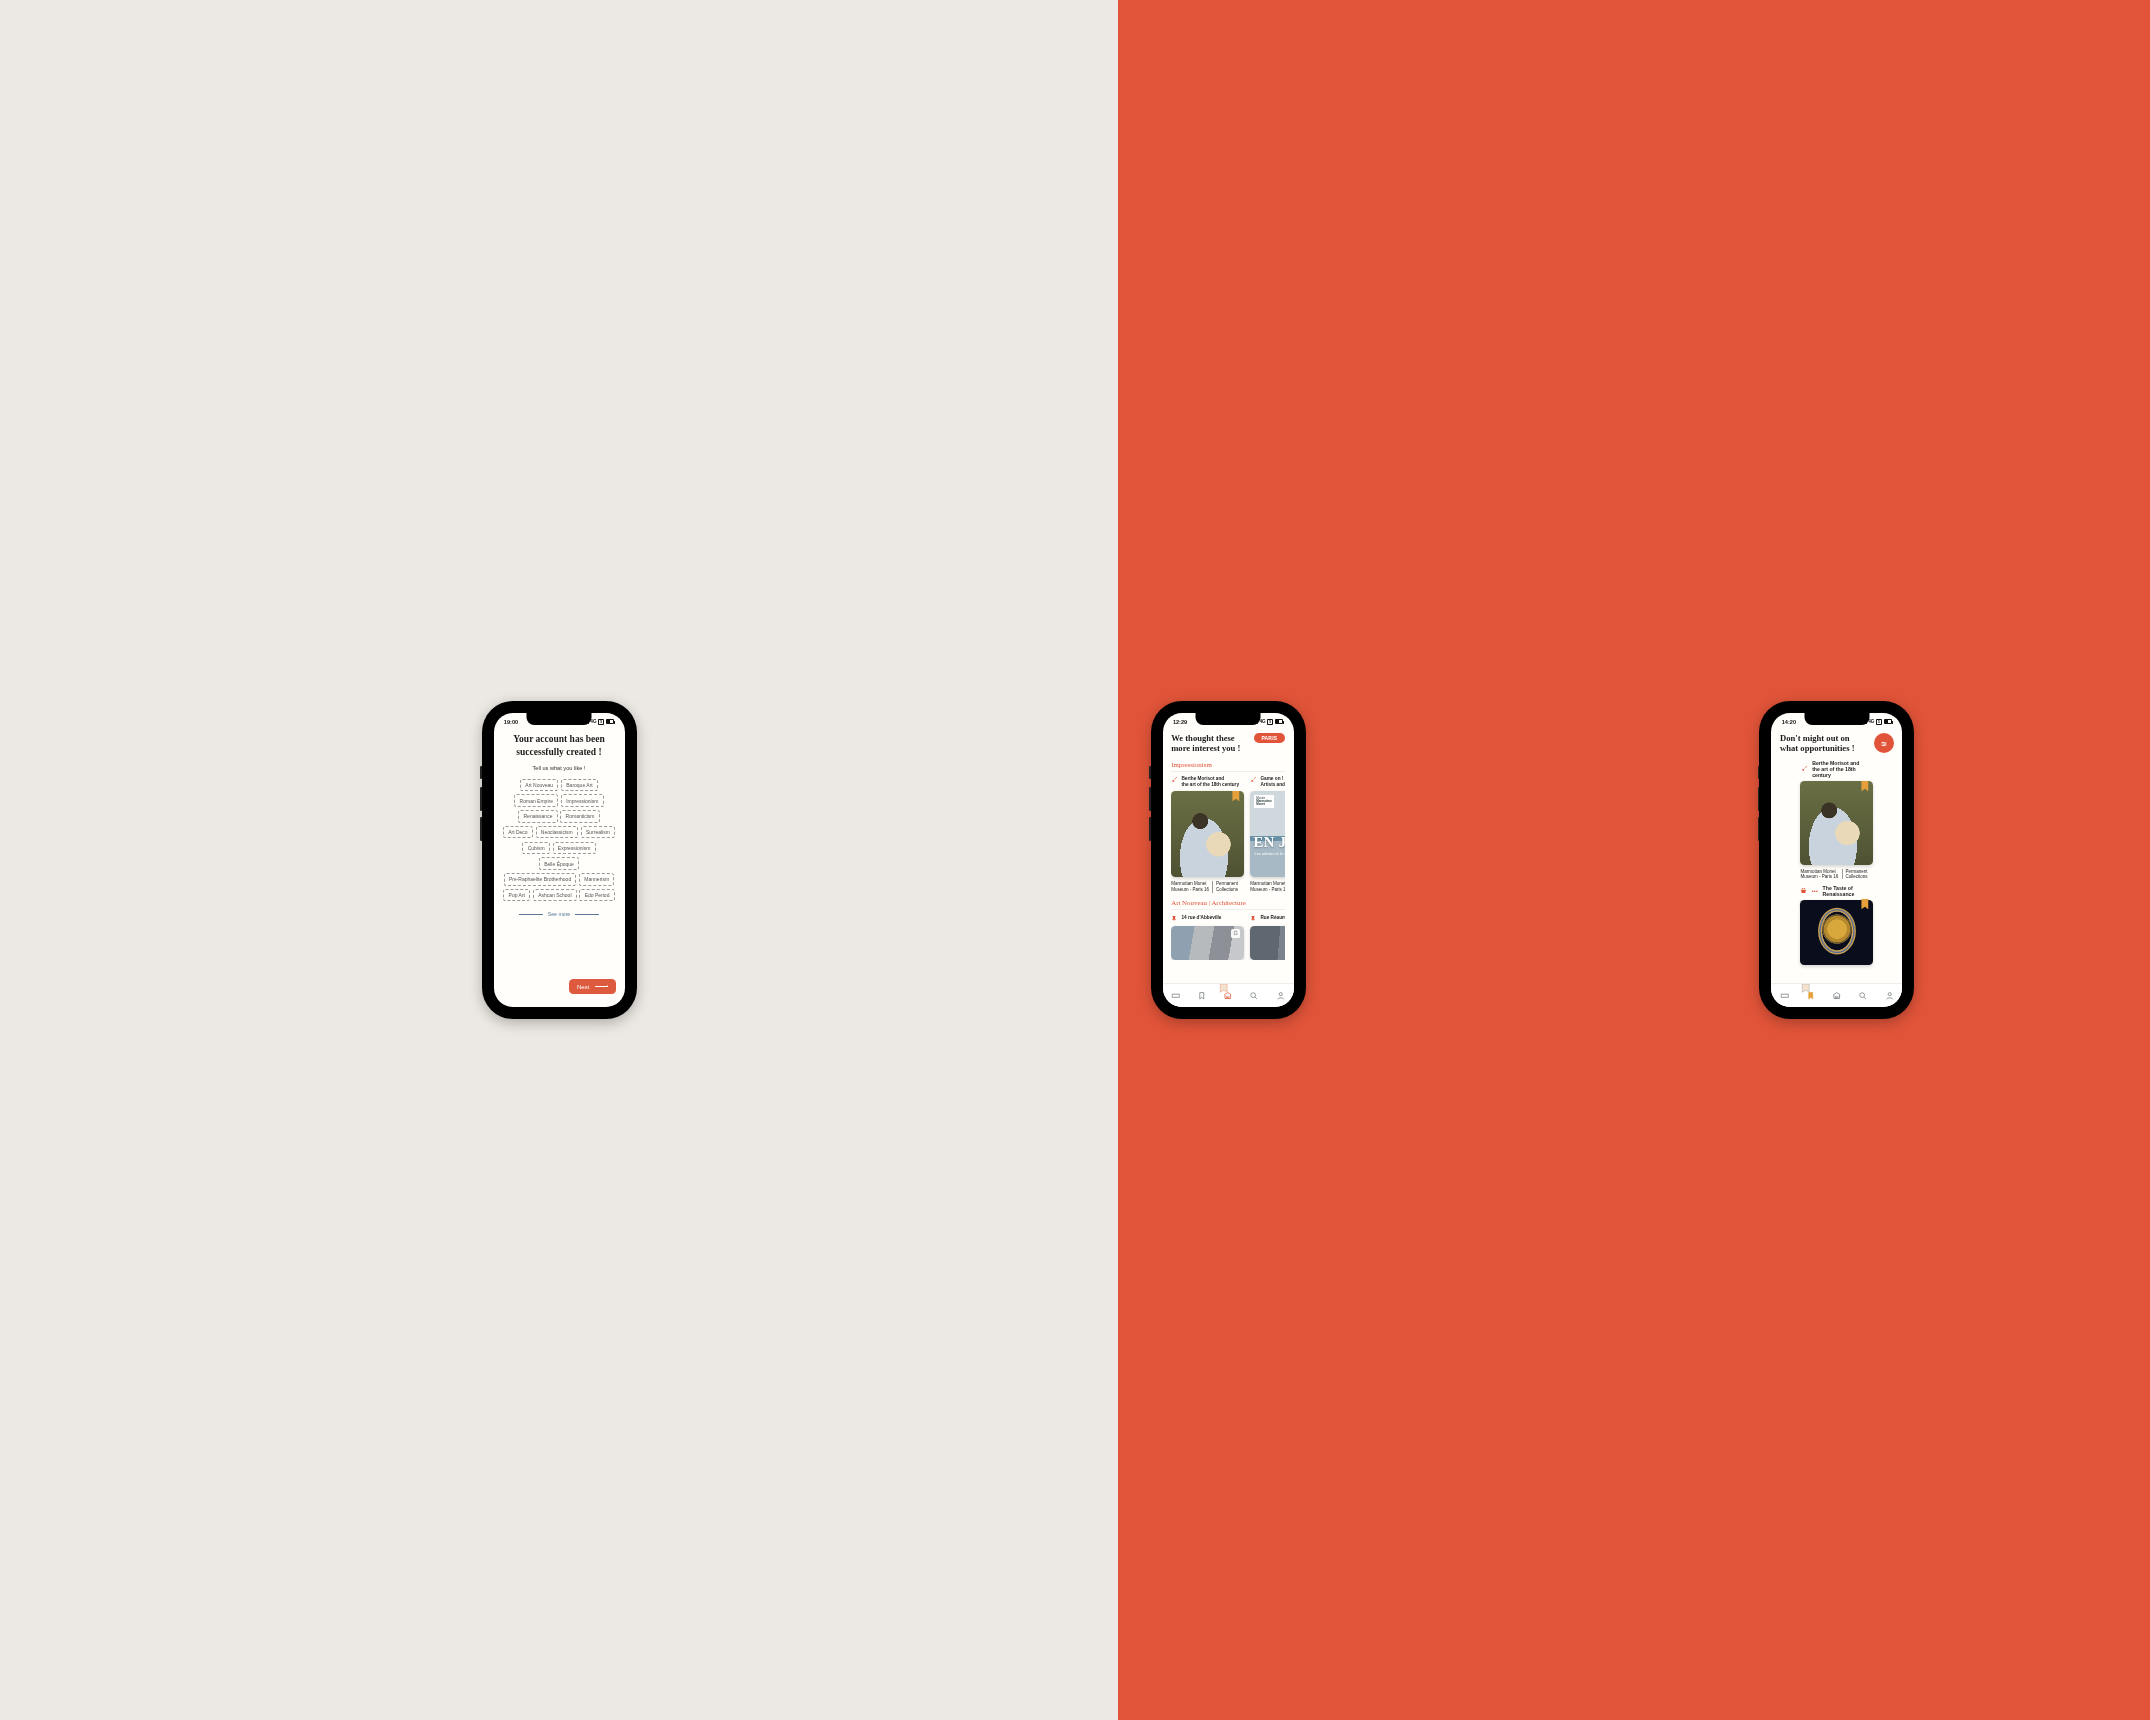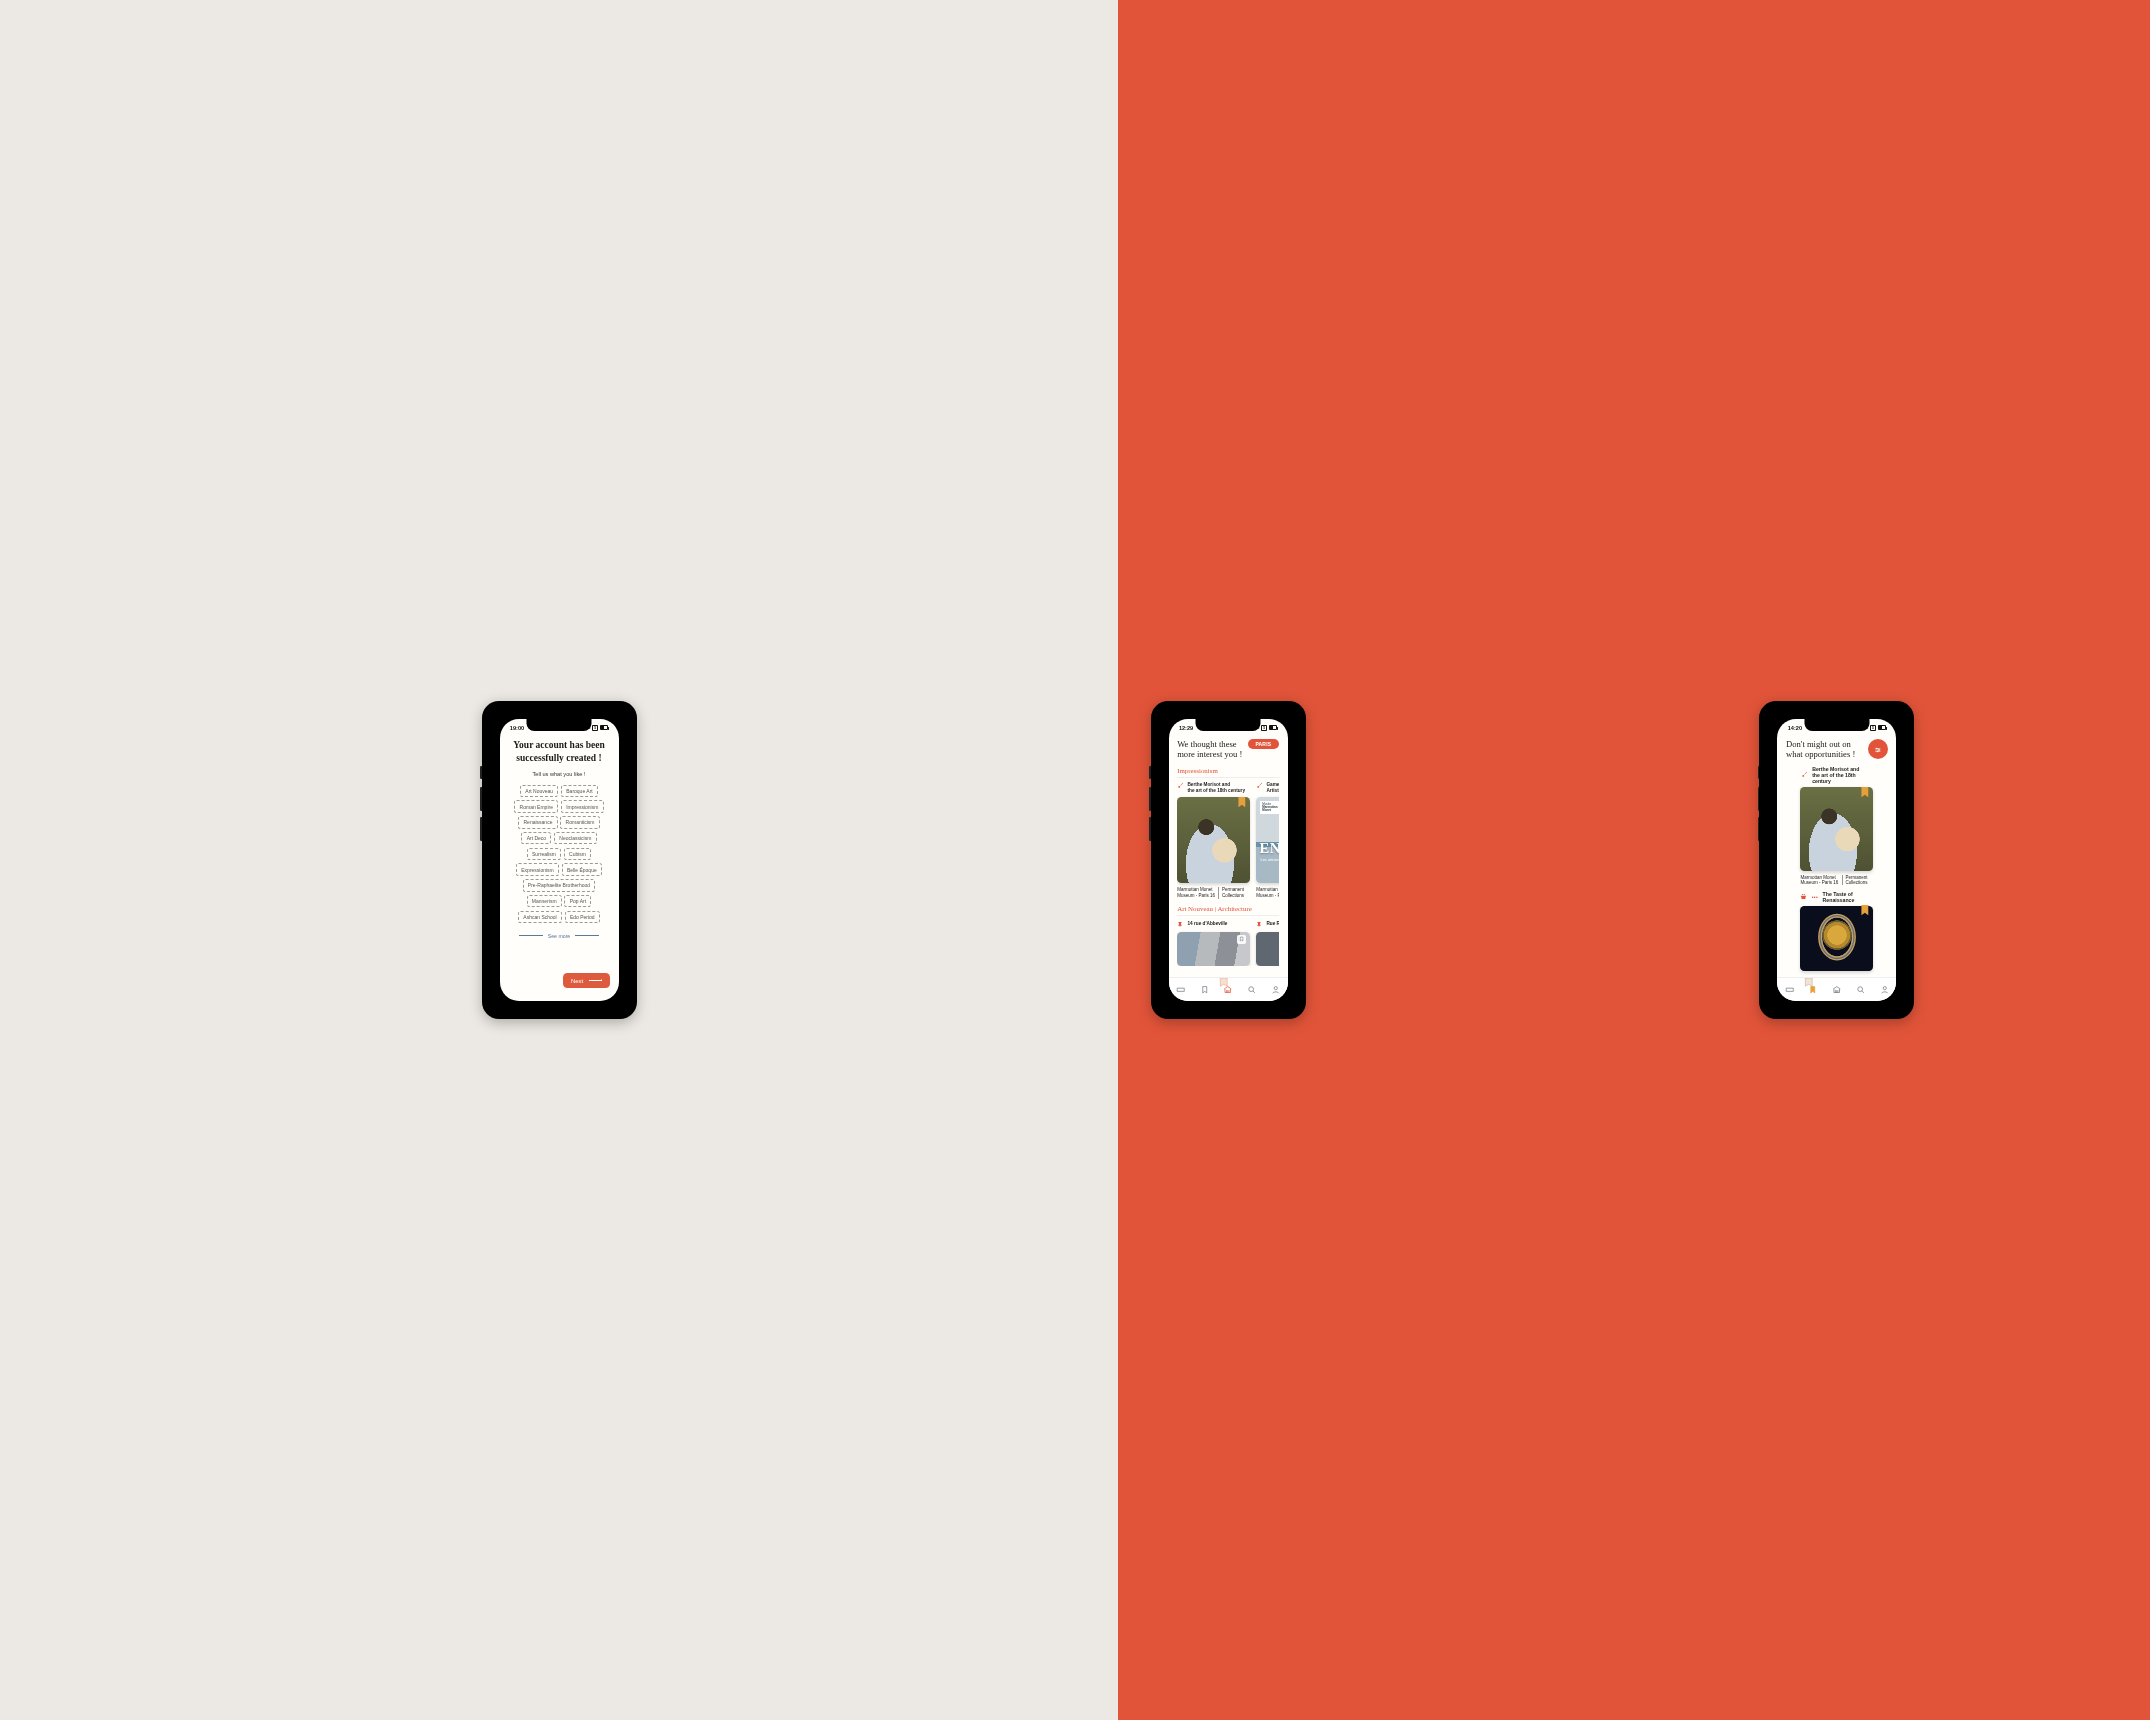--- a/index.html
+++ b/index.html
@@ -11,22 +11,22 @@
   }
   .bg-left { background: #ece8e3; flex: 0 0 52%; display: flex; align-items: center; justify-content: center; }
   .bg-right { background: #e15439; flex: 0 0 48%; display: flex; align-items: center; justify-content: space-around; padding: 0 8.6px;}
   .bg-right .phone:first-child { margin-left: -20%; }
 
   
   .phone {
     width: 155px;
     height: 318px;
     background: #000;
-    border-radius: 17px;
-    padding: 18px;
+    border-radius: 31px;
+    padding: 12px;
     position: relative;
     box-shadow: 0 3.4px 13px rgba(0,0,0,.25);
   }
   .phone::before { 
     content:""; position:absolute; left:-1.3px; top:65px; width:1.3px; height:13px; background:#222; border-radius:1.3px 0 0 1.3px;
   }
   .phone::after {
     content:""; position:absolute; left:-1.3px; top:86px; width:1.3px; height:24px; background:#222; border-radius:1.3px 0 0 1.3px;
     box-shadow: 0 30px 0 #222;
   }
@@ -61,21 +61,21 @@
   .subtitle{ text-align:center; font-size:5.6px; color:#333; margin-top:6.9px; margin-bottom:7.7px;}
   .chips{ display:flex; flex-wrap:wrap; gap:3.4px 2.6px; justify-content:center;}
   .chip{ border:0.4px dashed #999; border-radius:2.6px; padding:2.2px 4.3px; font-size:5px; color:#555; background:transparent;}
   .see-more-row{ display:flex; align-items:center; gap:4.3px; justify-content:center; margin-top:9.5px; color:#5b7a99; font-size:5.2px;}
   .see-more-row .line{flex:0 0 24px; height:0.4px; background:#5b7a99;}
   .next-btn{ position:absolute; right:8.6px; bottom:13px; background:#de5a3f; color:#fff; border:none; border-radius:4.3px; padding:4.3px 7.7px; font-size:6px; display:flex; align-items:center; gap:6px;}
   .next-btn .arrow{width:13px;height:0.6px;background:#fff;position:relative;}
   .next-btn .arrow::after{content:"";position:absolute;right:-0.4px;top:-1.3px;border:1.7px solid transparent;border-left-color:#fff;}
 
   
-  .title-left{ font-family: Georgia, serif; font-weight:400; font-size:8.6px; color:#1a1a1a; line-height:1.25; margin-top:2.6px;}
+  .title-left{ font-family: Georgia, serif; font-weight:700; font-size:8.6px; color:#1a1a1a; line-height:1.25; margin-top:2.6px;}
   .head-row{display:flex; justify-content:space-between; align-items:flex-start;}
   .pill{ background:#e15439; color:#fff; font-size:5px; font-weight:600; letter-spacing:0.2px; border:none; border-radius:430px; padding:2.2px 7.7px; margin-top:2.6px;}
   .filter-btn{ background:#e15439; border:none; border-radius:430px; padding:2.6px 6px; margin-top:2.6px; color:#fff;}
   .section-title{ color:#e15439; font-family: Georgia, serif; font-size:6.9px; margin-top:6.9px; padding-bottom:2.6px; border-bottom:0.4px solid #eee;}
   .cards-row{ display:flex; gap:6px; margin-top:4.3px; overflow:hidden;}
   .card{ flex:0 0 73px; }
   .card-head{display:flex; gap:3.4px; align-items:flex-start; min-height:13px; margin-bottom:2.6px;}
   .card-head .icn{color:#e15439; flex:0 0 6.9px;}
   .card-head .ttl{font-size:4.7px; font-weight:600; color:#222; line-height:1.25;}
   .thumb{ width:100%; height:86px; border-radius:4.3px; position:relative; box-shadow:0 1.3px 3.4px rgba(0,0,0,.15);}

